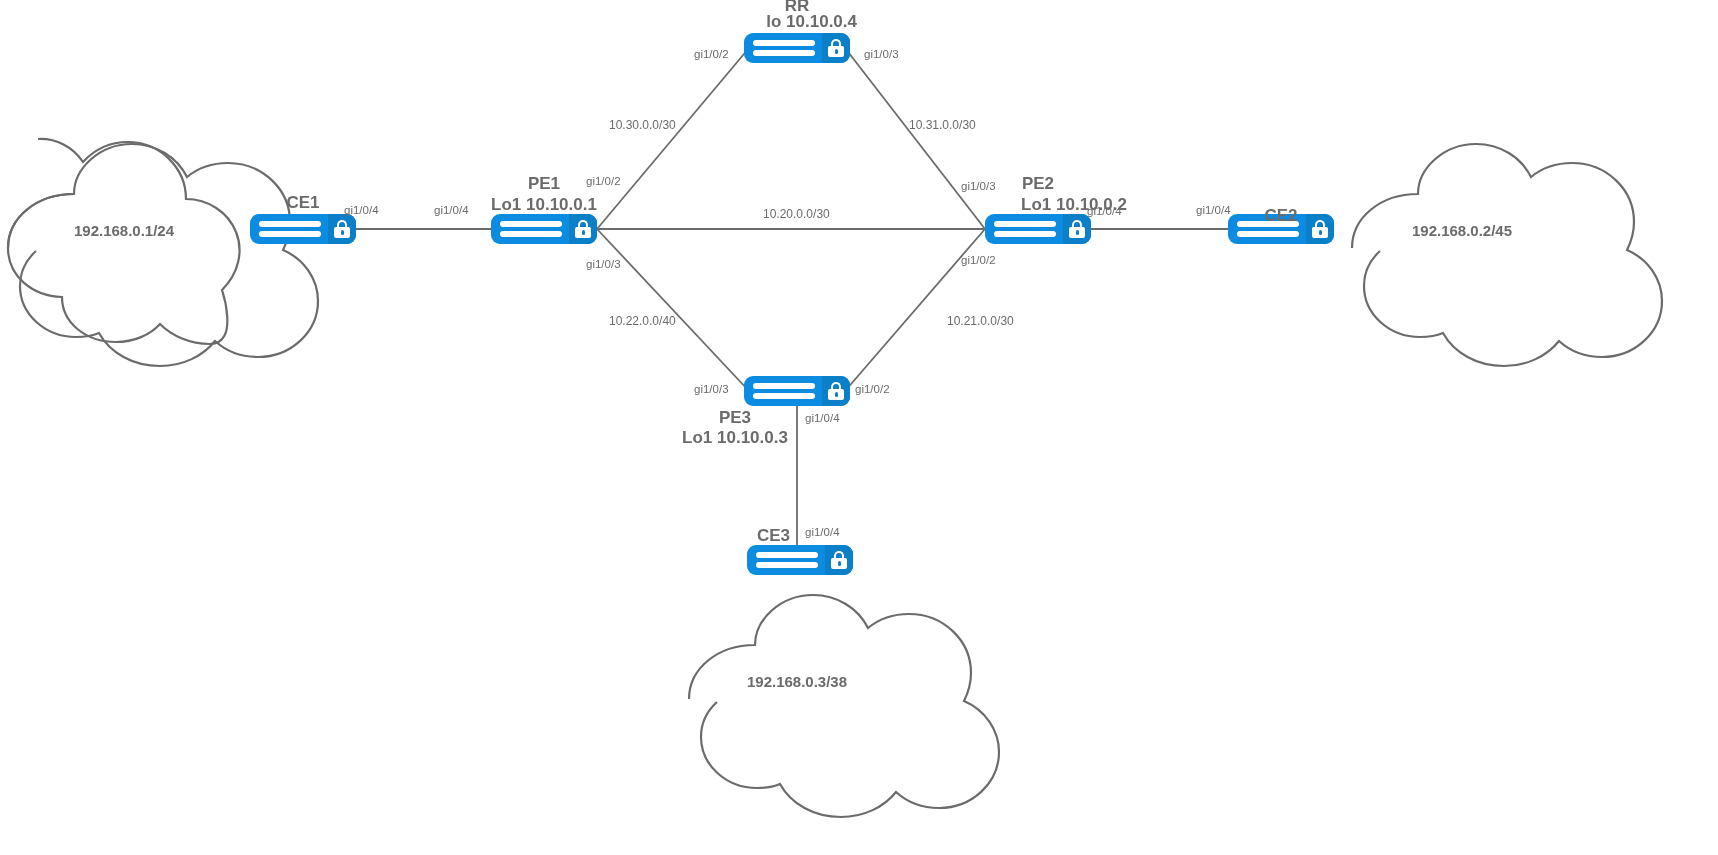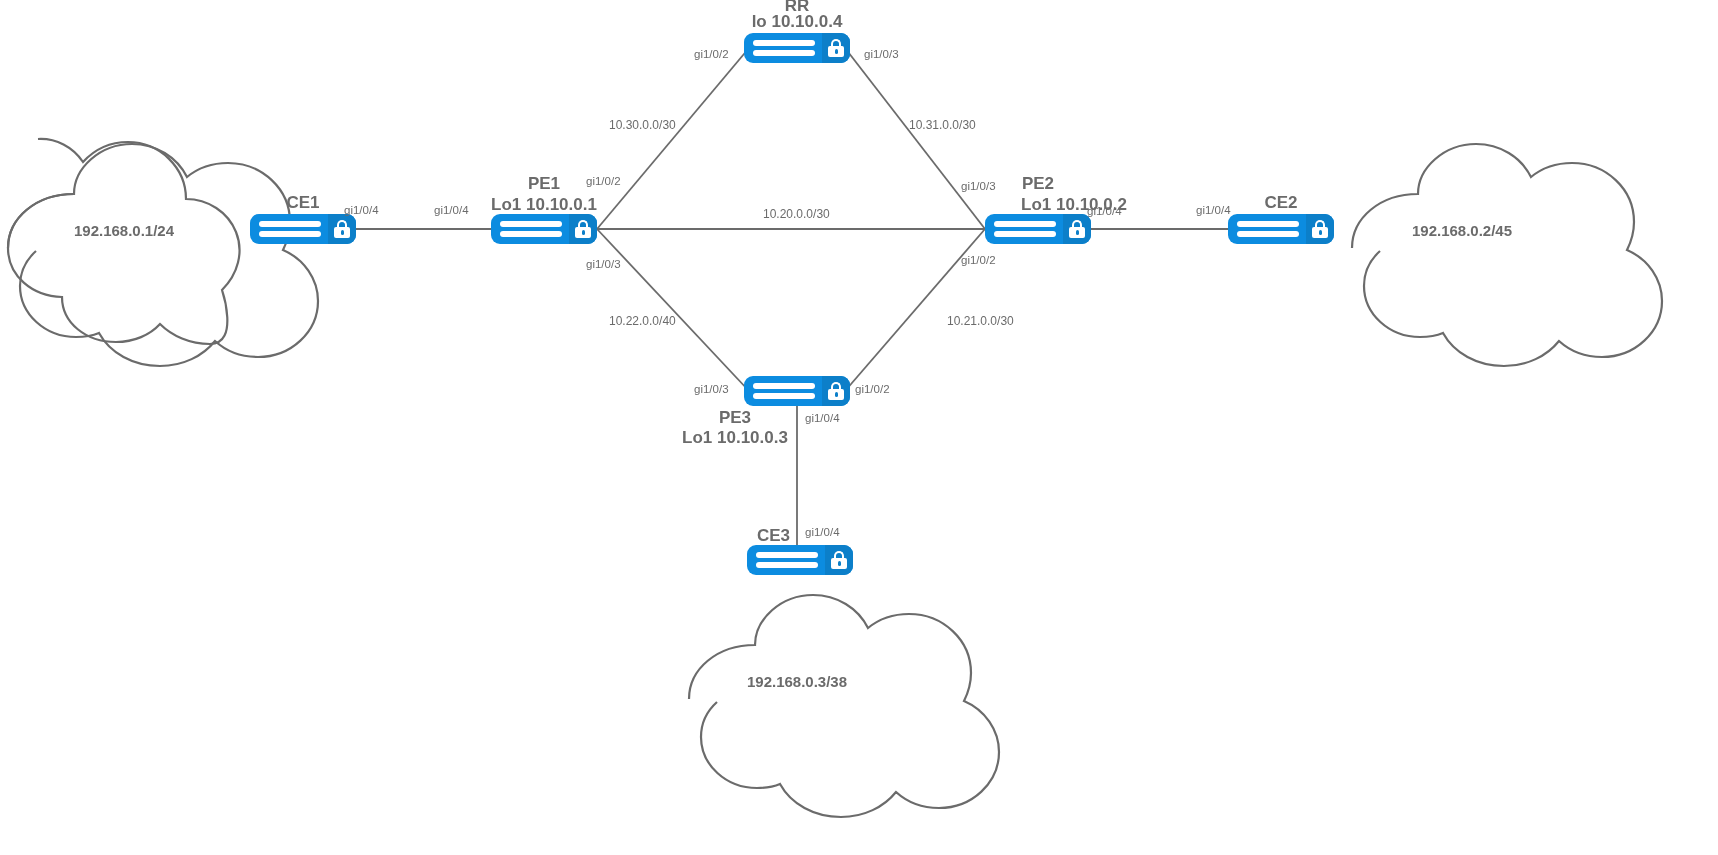--- a/index.html
+++ b/index.html
@@ -278,26 +278,26 @@
       <div class="lock-key"></div>
     </div>
   </div>
 
   <div class="nodelabel" style="left:243px; top:192px; width:120px;">CE1</div>
 
   <div class="nodelabel" style="left:484px; top:173px; width:120px;">PE1</div>
   <div class="nodelabel" style="left:484px; top:194px; width:120px;">Lo1 10.10.0.1</div>
 
   <div class="nodelabel" style="left:737px; top:-5px; width:120px;">RR</div>
-  <div class="nodelabel" style="left:737px; top:11px; width:120px;">lo 10.10.0.4</div>
+  <div class="nodelabel" style="left:737px; top:11px; width:120px;text-align:right;">lo 10.10.0.4</div>
 
   <div class="nodelabel" style="left:978px; top:173px; width:120px;">PE2</div>
   <div class="nodelabel" style="left:992px; top:194px; width:120px;margin-left:22px;">Lo1 10.10.0.2</div>
 
-  <div class="nodelabel" style="left:1221px; top:192px; width:120px;">CE2</div>
+  <div class="nodelabel" style="left:1221px; top:205px; width:120px;">CE2</div>
 
   <div class="nodelabel" style="left:655px; top:407px; width:160px;">PE3</div>
   <div class="nodelabel" style="left:655px; top:427px; width:160px;">Lo1 10.10.0.3</div>
 
   <div class="nodelabel" style="left:700px; top:525px; width:90px; text-align:right;">CE3</div>
 
   <div class="iflabel" style="left:344px; top:204px;">gi1/0/4</div>
   <div class="iflabel" style="left:434px; top:204px;">gi1/0/4</div>
   <div class="iflabel" style="left:586px; top:175px;">gi1/0/2</div>
   <div class="iflabel" style="left:586px; top:258px;">gi1/0/3</div>

